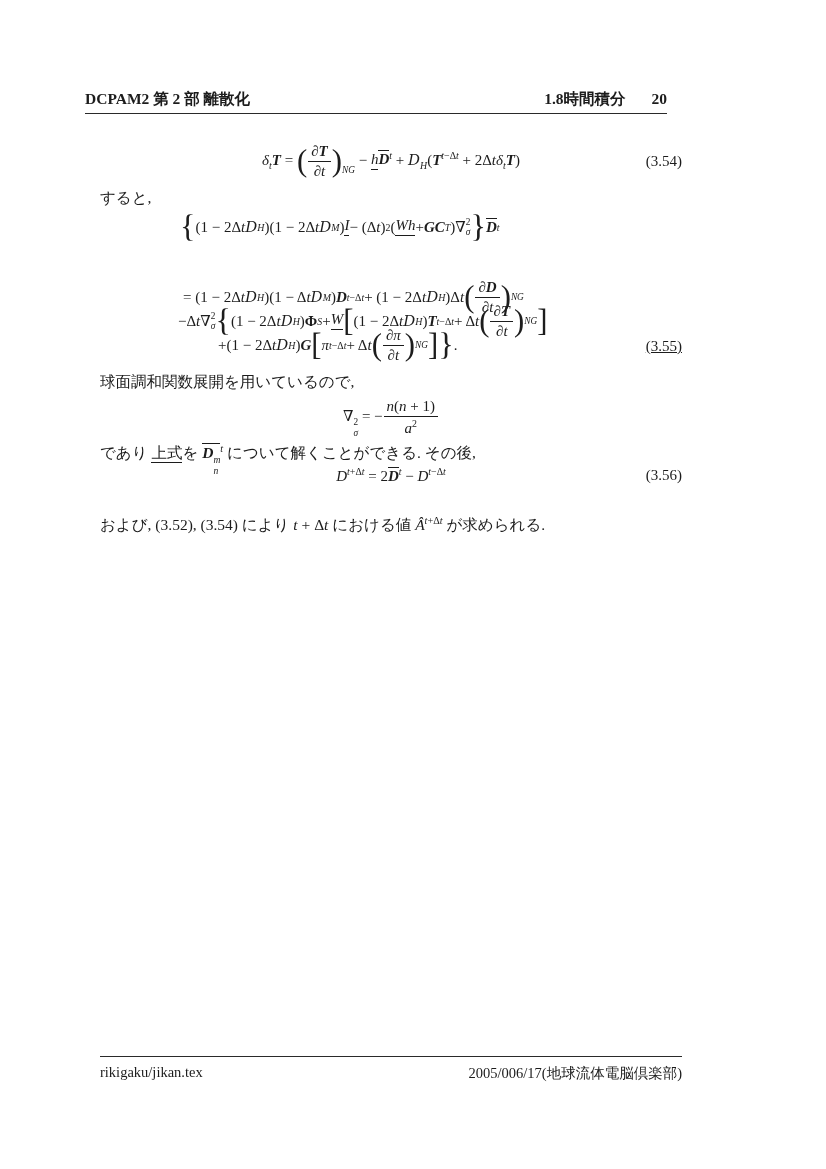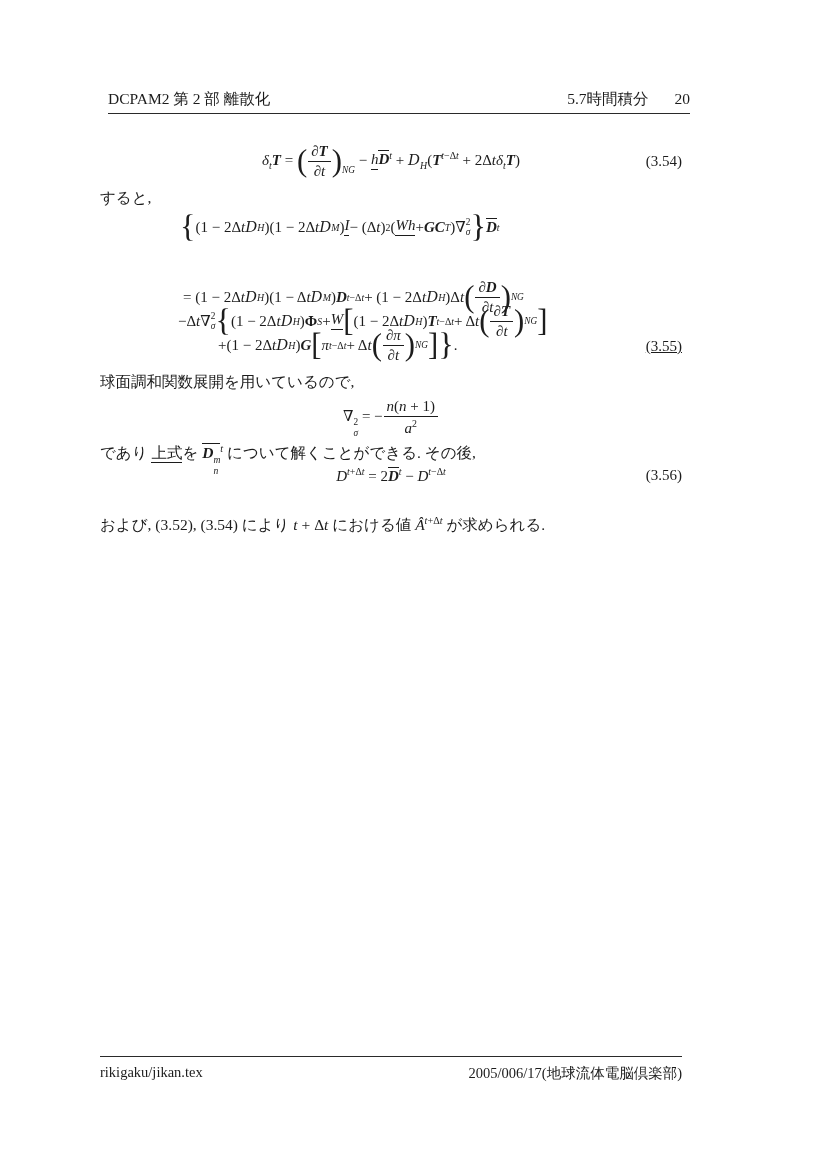--- a/index.html
+++ b/index.html
@@ -3,23 +3,23 @@
 <meta charset="utf-8">
 <style>
   html,body{margin:0;padding:0;background:#e8e8e8;}
   .page{
     position:relative;width:826px;height:1169px;background:#ffffff;
     font-family:"Liberation Serif","DejaVu Serif",serif;color:#1c1c1c;
     font-size:15.5px;margin:0 auto;overflow:hidden;
   }
   
   .header{
-    position:absolute;left:108px;width:582px;top:89px;
+    position:absolute;left:85px;width:582px;top:89px;
     display:flex;justify-content:space-between;align-items:flex-end;
-    font-weight:normal;line-height:19px;padding-bottom:5px;
+    font-weight:bold;line-height:19px;padding-bottom:5px;
     border-bottom:1.4px solid #2a2a2a;
   }
   .h-gap1{}
   .h-gap2{margin-left:26px}
   
   .content{position:absolute;left:100px;top:0;width:582px;height:1050px;}
   .para{position:absolute;left:0;right:0;margin:0;line-height:1.5;}
   .eqrow{position:absolute;left:0;right:0;display:flex;align-items:center;justify-content:center;}
   .eqnum{position:absolute;right:0;top:50%;transform:translateY(-50%);font-size:15px;}
   .eq354{top:135px;height:52px;}
@@ -62,21 +62,21 @@
   .cal{font-style:italic;font-family:"DejaVu Serif",serif;}
 </style>
 </head>
 <body>
 
 <div class="page">
 
   <div class="header">
     <span>DCPAM2 第 2 部 離散化</span>
     <span>
-      <span>5.7</span><span class="h-gap1">時間積分</span><span class="h-gap2">20</span>
+      <span>1.8</span><span class="h-gap1">時間積分</span><span class="h-gap2">20</span>
     </span>
   </div>
 
   <div class="content">
 
     <div class="eqrow eq354">
       <span class="math"><i>δ</i><sub><i>t</i></sub><b><i>T</i></b> = <span class="bp">(</span><span class="frac"><span class="n">∂<b><i>T</i></b></span><span class="d">∂<i>t</i></span></span><span class="bp">)</span><sub class="lo"><i>NG</i></sub> − <span class="ul"><i>h</i></span><span class="ol"><b><i>D</i></b></span><sup><i>t</i></sup> + <span class="cal">D</span><sub><i>H</i></sub>(<b><i>T</i></b><sup><i>t</i>−Δ<i>t</i></sup> + 2Δ<i>t</i><i>δ</i><sub><i>t</i></sub><b><i>T</i></b>)</span>
       <span class="eqnum">(3.54)</span>
     </div>
 

